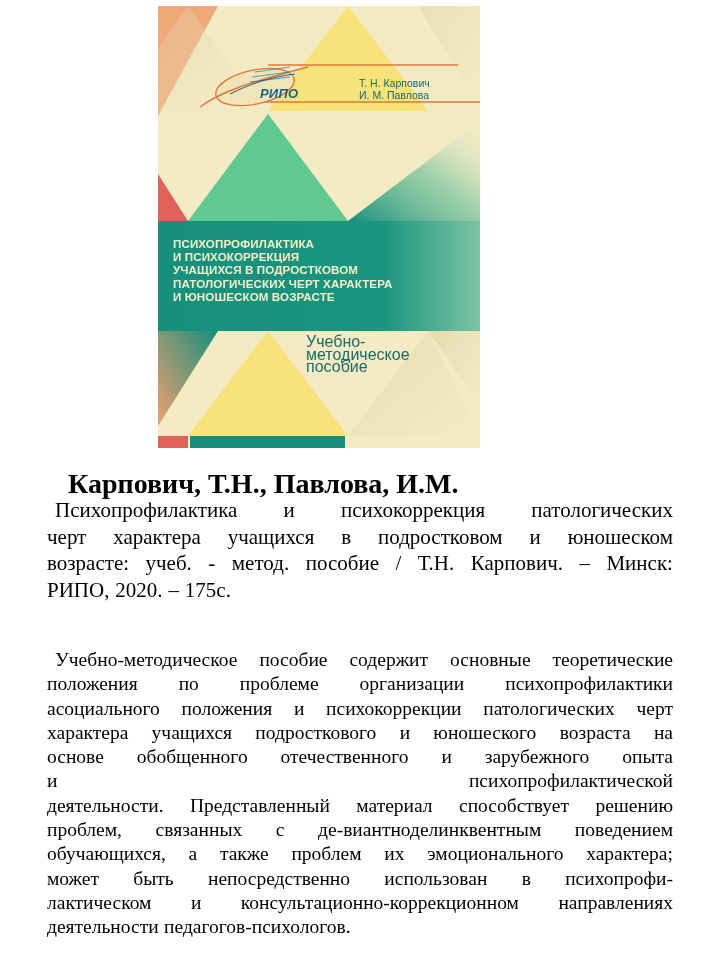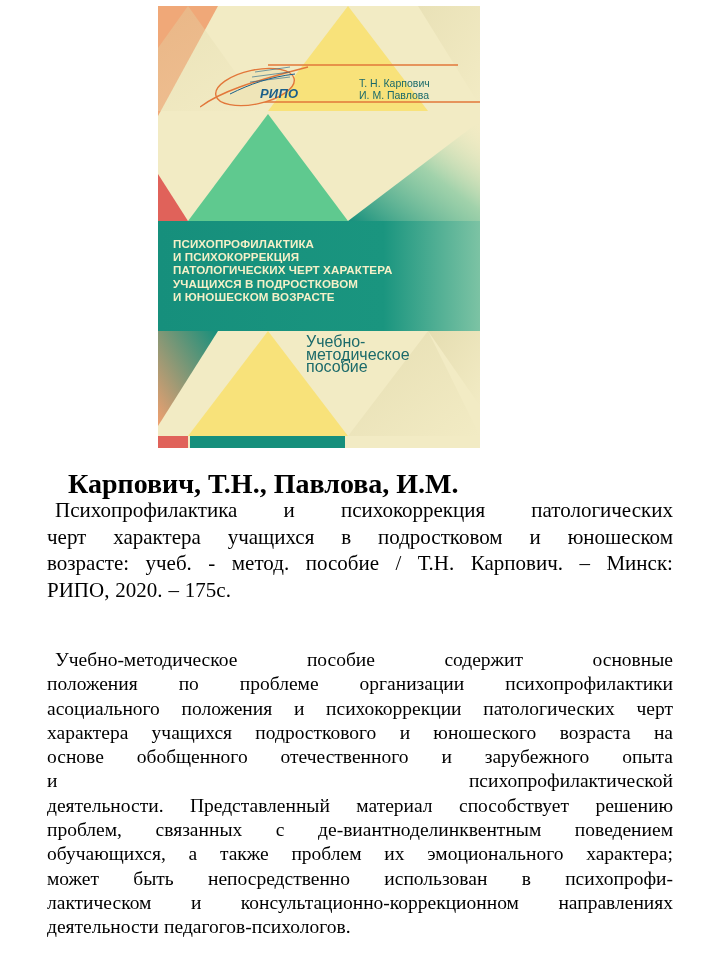--- a/index.html
+++ b/index.html
@@ -182,22 +182,22 @@
   <div class="logo-text">РИПО</div>
 
   <div class="authors">
     <div>Т. Н. Карпович</div>
     <div>И. М. Павлова</div>
   </div>
 
   <div class="cover-title">
     <div>ПСИХОПРОФИЛАКТИКА</div>
     <div>И ПСИХОКОРРЕКЦИЯ</div>
+    <div>УЧАЩИХСЯ В ПОДРОСТКОВОМ</div>
     <div>ПАТОЛОГИЧЕСКИХ ЧЕРТ ХАРАКТЕРА</div>
-    <div>УЧАЩИХСЯ В ПОДРОСТКОВОМ</div>
     <div>И ЮНОШЕСКОМ ВОЗРАСТЕ</div>
   </div>
 
   <div class="cover-subtitle">
     <div>Учебно-</div>
     <div>методическое</div>
     <div>пособие</div>
   </div>
 </div>
 
@@ -238,20 +238,21 @@
       <span>175с.</span>
     </div>
   </div>
 
 <div class="abstract lines" style="text-indent:0;">
     <div class="row" style="padding-left: 8px; gap: 10px;">
       <span>Учебно-методическое</span>
       <span>пособие</span>
       <span>содержит</span>
       <span>основные</span>
+      <span>теоретические</span>
     </div>
     <div class="row">
       <span>положения</span>
       <span>по</span>
       <span>проблеме</span>
       <span>организации</span>
       <span>психопрофилактики</span>
     </div>
     <div class="row">
       <span>асоциального</span>

